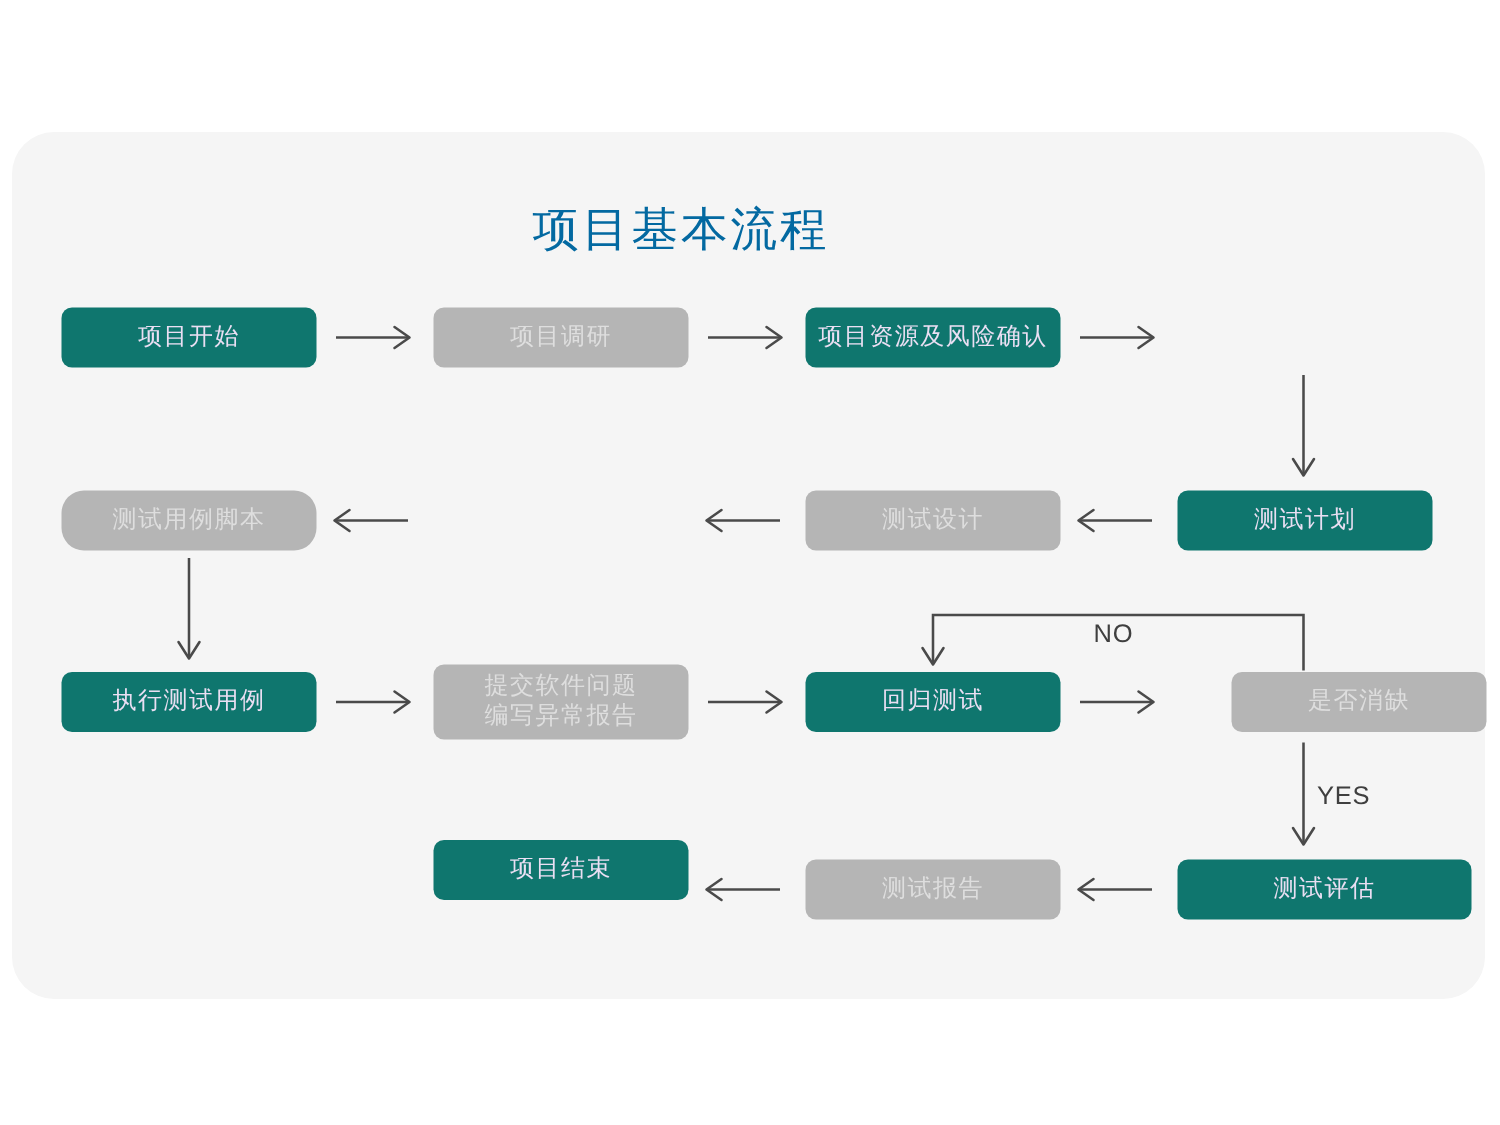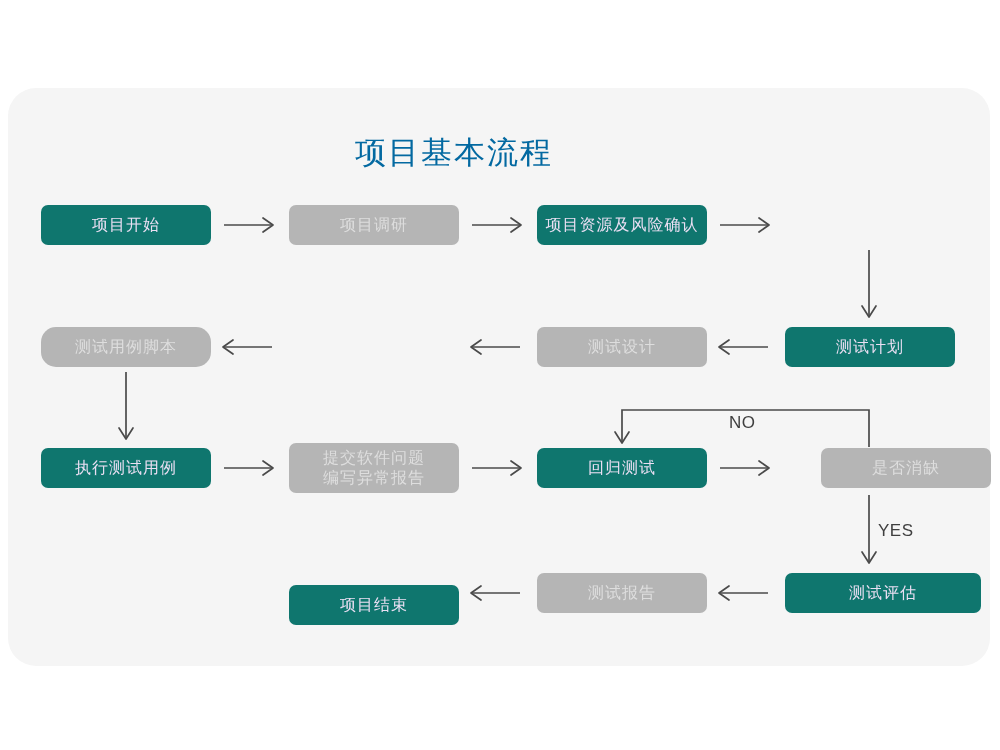--- a/index.html
+++ b/index.html
@@ -180,20 +180,20 @@
   <div class="node gray" style="left:41px;  top:327px; width:170px; height:40px;border-radius:15px;">测试用例脚本</div>
   <div class="node gray" style="left:537px; top:327px; width:170px; height:40px;">测试设计</div>
   <div class="node purple" style="left:785px; top:327px; width:170px; height:40px;">测试计划</div>
 
   <div class="node purple" style="left:41px;  top:448px; width:170px; height:40px;">执行测试用例</div>
   <div class="node purple" style="left:537px; top:448px; width:170px; height:40px;">回归测试</div>
   <div class="node gray" style="left:289px; top:443px; width:170px; height:50px;">提交软件问题
 编写异常报告</div>
   <div class="node gray" style="left:785px; top:448px; width:170px; height:40px;margin-left:36px;">是否消缺</div>
 
-  <div class="node purple" style="left:289px; top:585px; width:170px; height:40px;">项目结束</div>
+  <div class="node purple" style="left:289px; top:560px; width:170px; height:40px;">项目结束</div>
   <div class="node gray" style="left:537px; top:573px; width:170px; height:40px;">测试报告</div>
   <div class="node purple" style="left:785px; top:573px; width:196px; height:40px;">测试评估</div>
 
   <div class="edge-label" style="left:729px; top:413px;">NO</div>
   <div class="edge-label" style="left:878px; top:521px;">YES</div>
 
 </div>
 
 </body></html>

